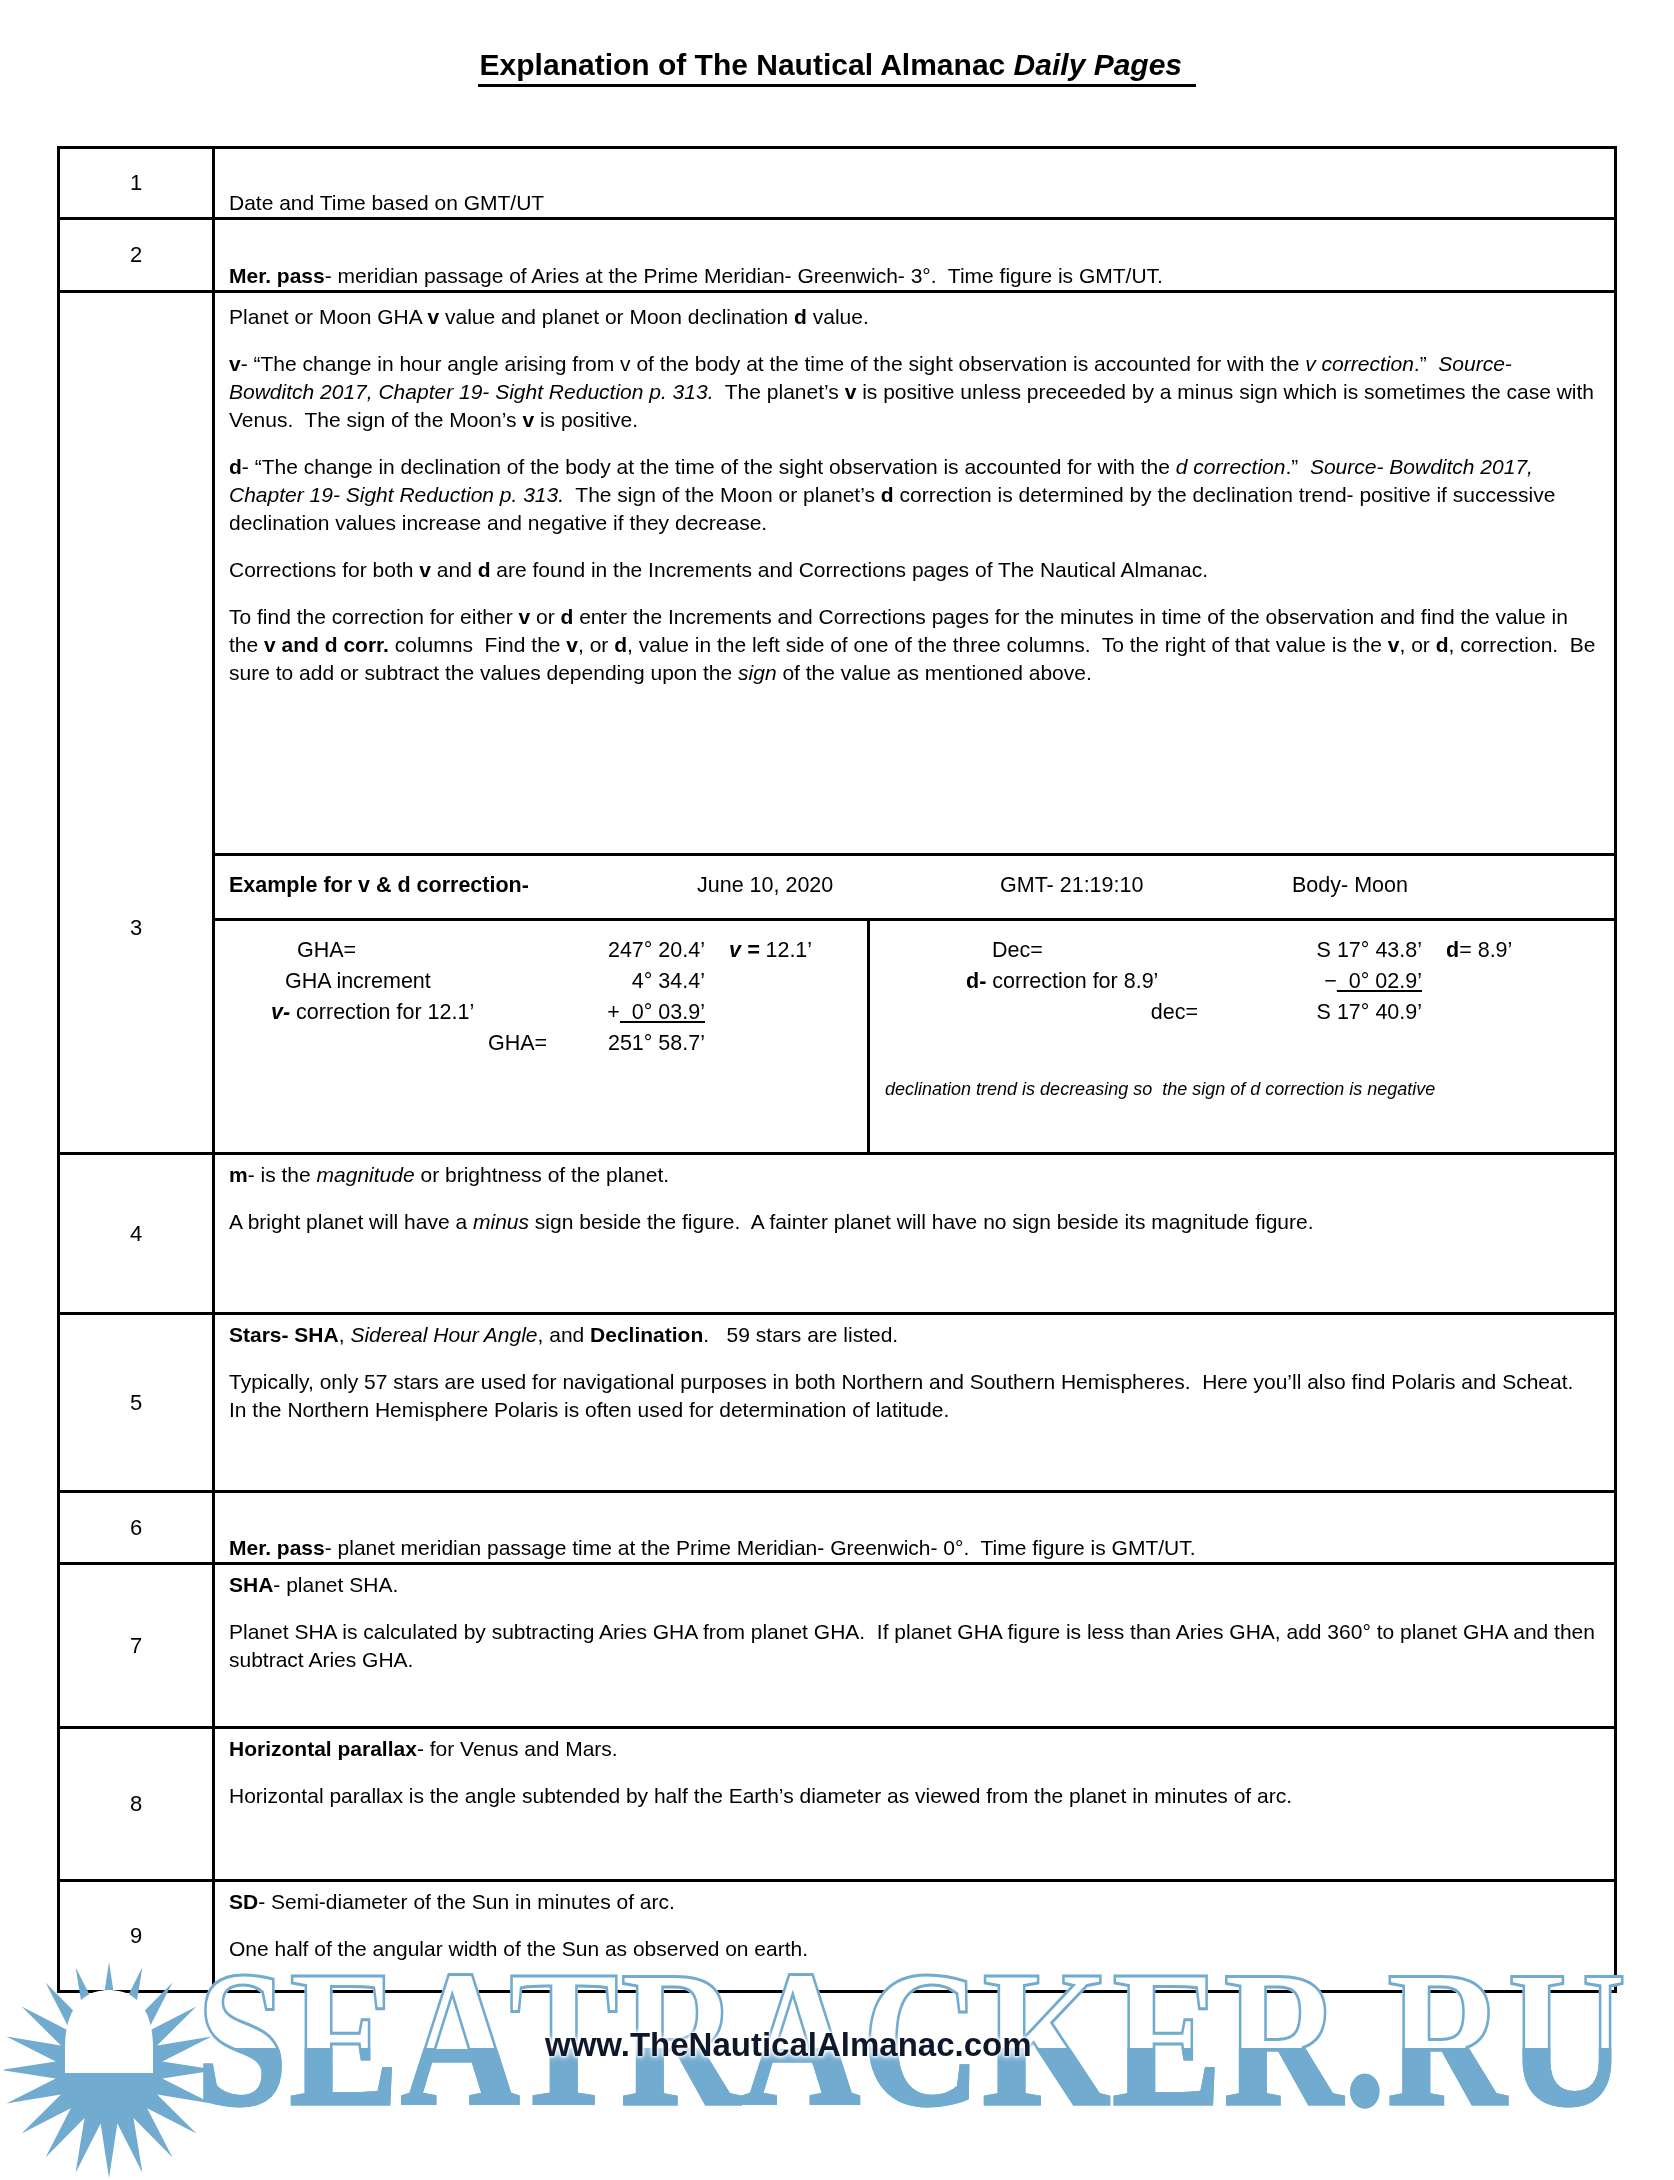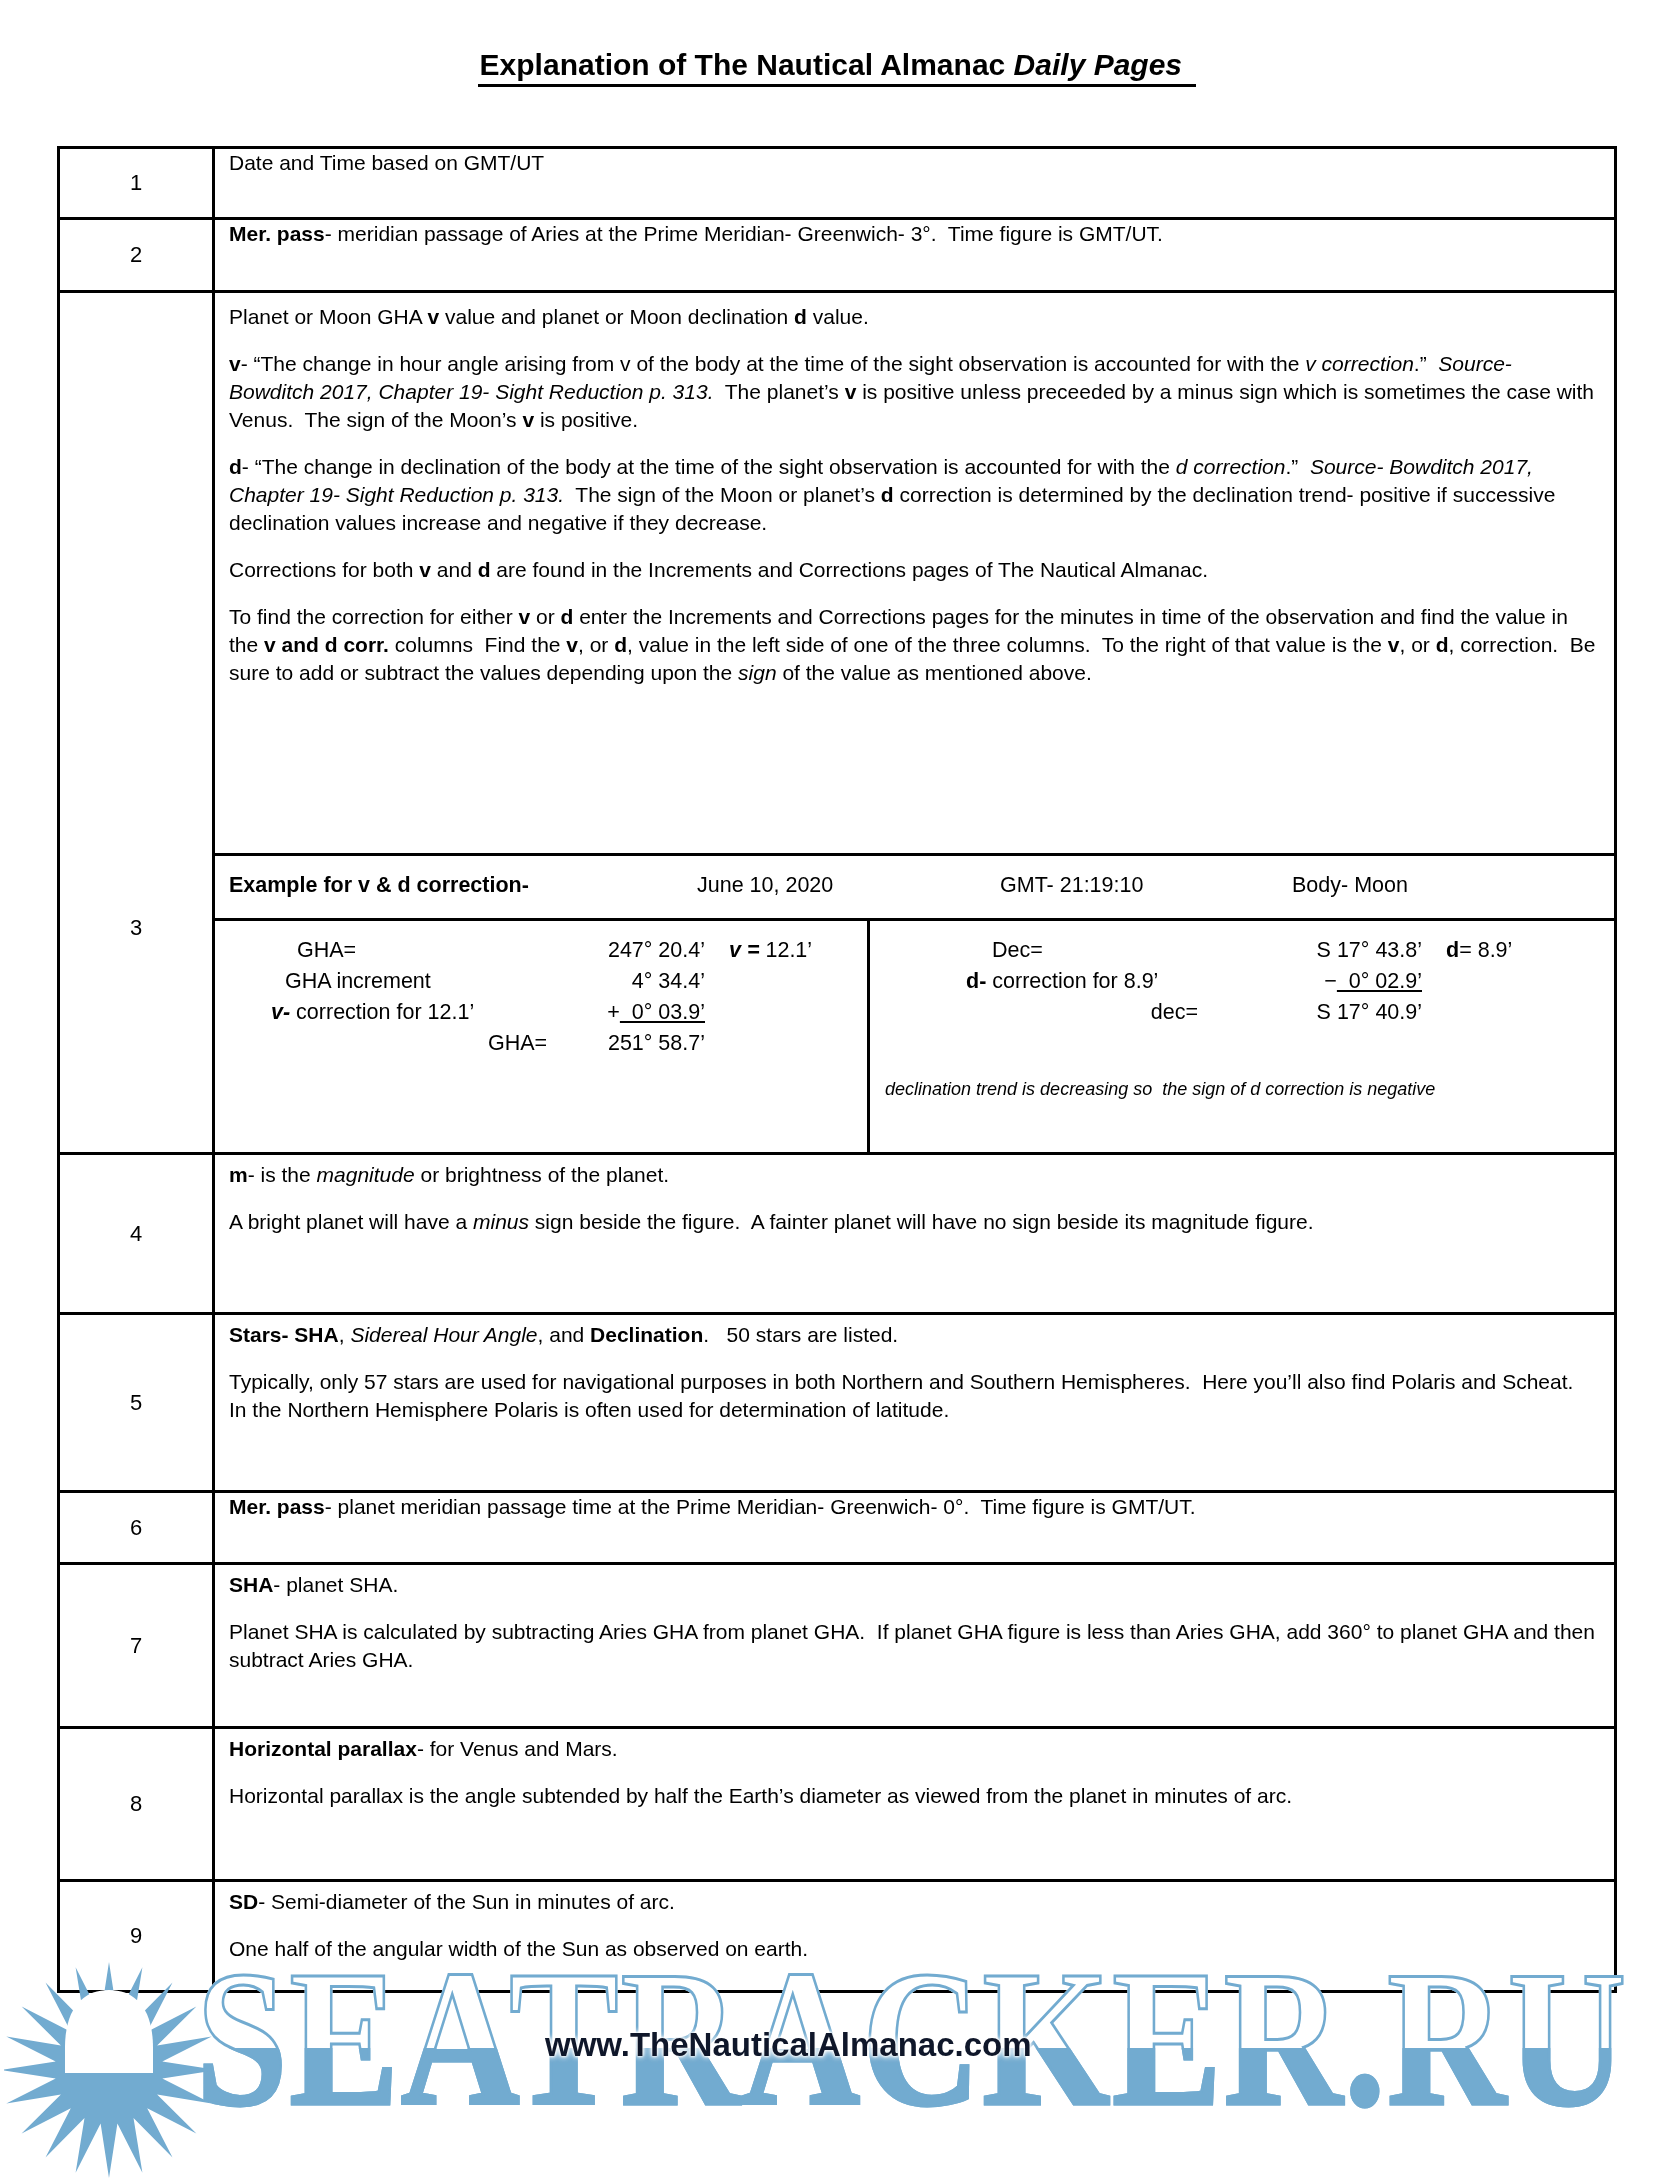--- a/index.html
+++ b/index.html
@@ -15,21 +15,21 @@
   .title .it { font-style:italic; }
 
   .doc-table { position:absolute; left:57px; top:146px; width:1560px;
     border:3px solid #000; }
   .row { display:flex; border-top:3px solid #000; }
   .row.first { border-top:none; }
   .num { flex:0 0 155px; border-right:3px solid #000; display:flex;
     align-items:center; justify-content:center; font-size:22px; }
   .num.top3 { align-items:flex-start; padding-top:622px; }
   .content { flex:1; padding:6px 14px; font-size:21px; }
-  .content.center { display:flex; align-items:flex-start; padding-top:0; padding-bottom:0; }
+  .content.center { display:flex; align-items:flex-end; padding-top:0; padding-bottom:0; }
   .r1 { height:68px; } .r2 { height:73px; } .r3 { height:862px; }
   .r4 { height:160px; } .r5 { height:178px; } .r6 { height:72px; }
   .r7 { height:164px; } .r8 { height:153px; } .r9 { height:111px; }
 
   .para { line-height:28px; margin:0 0 19px 0; white-space:pre-wrap; }
   .content.center .para { margin:0; }
   .seg-b { font-weight:bold; } .seg-i { font-style:italic; }
   .seg-u { text-decoration:underline; }
 
   .r3 .content { padding:0; display:flex; flex-direction:column;justify-content:space-between; }
@@ -151,21 +151,21 @@
       <div class="num">4</div>
       <div class="content">
         <div class="para"><span class="seg-b">m</span><span>- is the </span><span class="seg-i">magnitude</span><span> or brightness of the planet.</span></div>
         <div class="para"><span>A bright planet will have a </span><span class="seg-i">minus</span><span> sign beside the figure.  A fainter planet will have no sign beside its magnitude figure.</span></div>
       </div>
     </div>
 
     <div class="row r5">
       <div class="num">5</div>
       <div class="content">
-        <div class="para"><span class="seg-b">Stars- SHA</span><span>, </span><span class="seg-i">Sidereal Hour Angle</span><span>, and </span><span class="seg-b">Declination</span><span>.   50 stars are listed.</span></div>
+        <div class="para"><span class="seg-b">Stars- SHA</span><span>, </span><span class="seg-i">Sidereal Hour Angle</span><span>, and </span><span class="seg-b">Declination</span><span>.   59 stars are listed.</span></div>
         <div class="para"><span>Typically, only 57 stars are used for navigational purposes in both Northern and Southern Hemispheres.  Here you’ll also find Polaris and Scheat.  In the Northern Hemisphere Polaris is often used for determination of latitude.</span></div>
       </div>
     </div>
 
     <div class="row r6">
       <div class="num">6</div>
       <div class="content center">
         <div class="para"><span class="seg-b">Mer. pass</span><span>- planet meridian passage time at the Prime Meridian- Greenwich- 0°.  Time figure is GMT/UT.</span></div>
       </div>
     </div>

